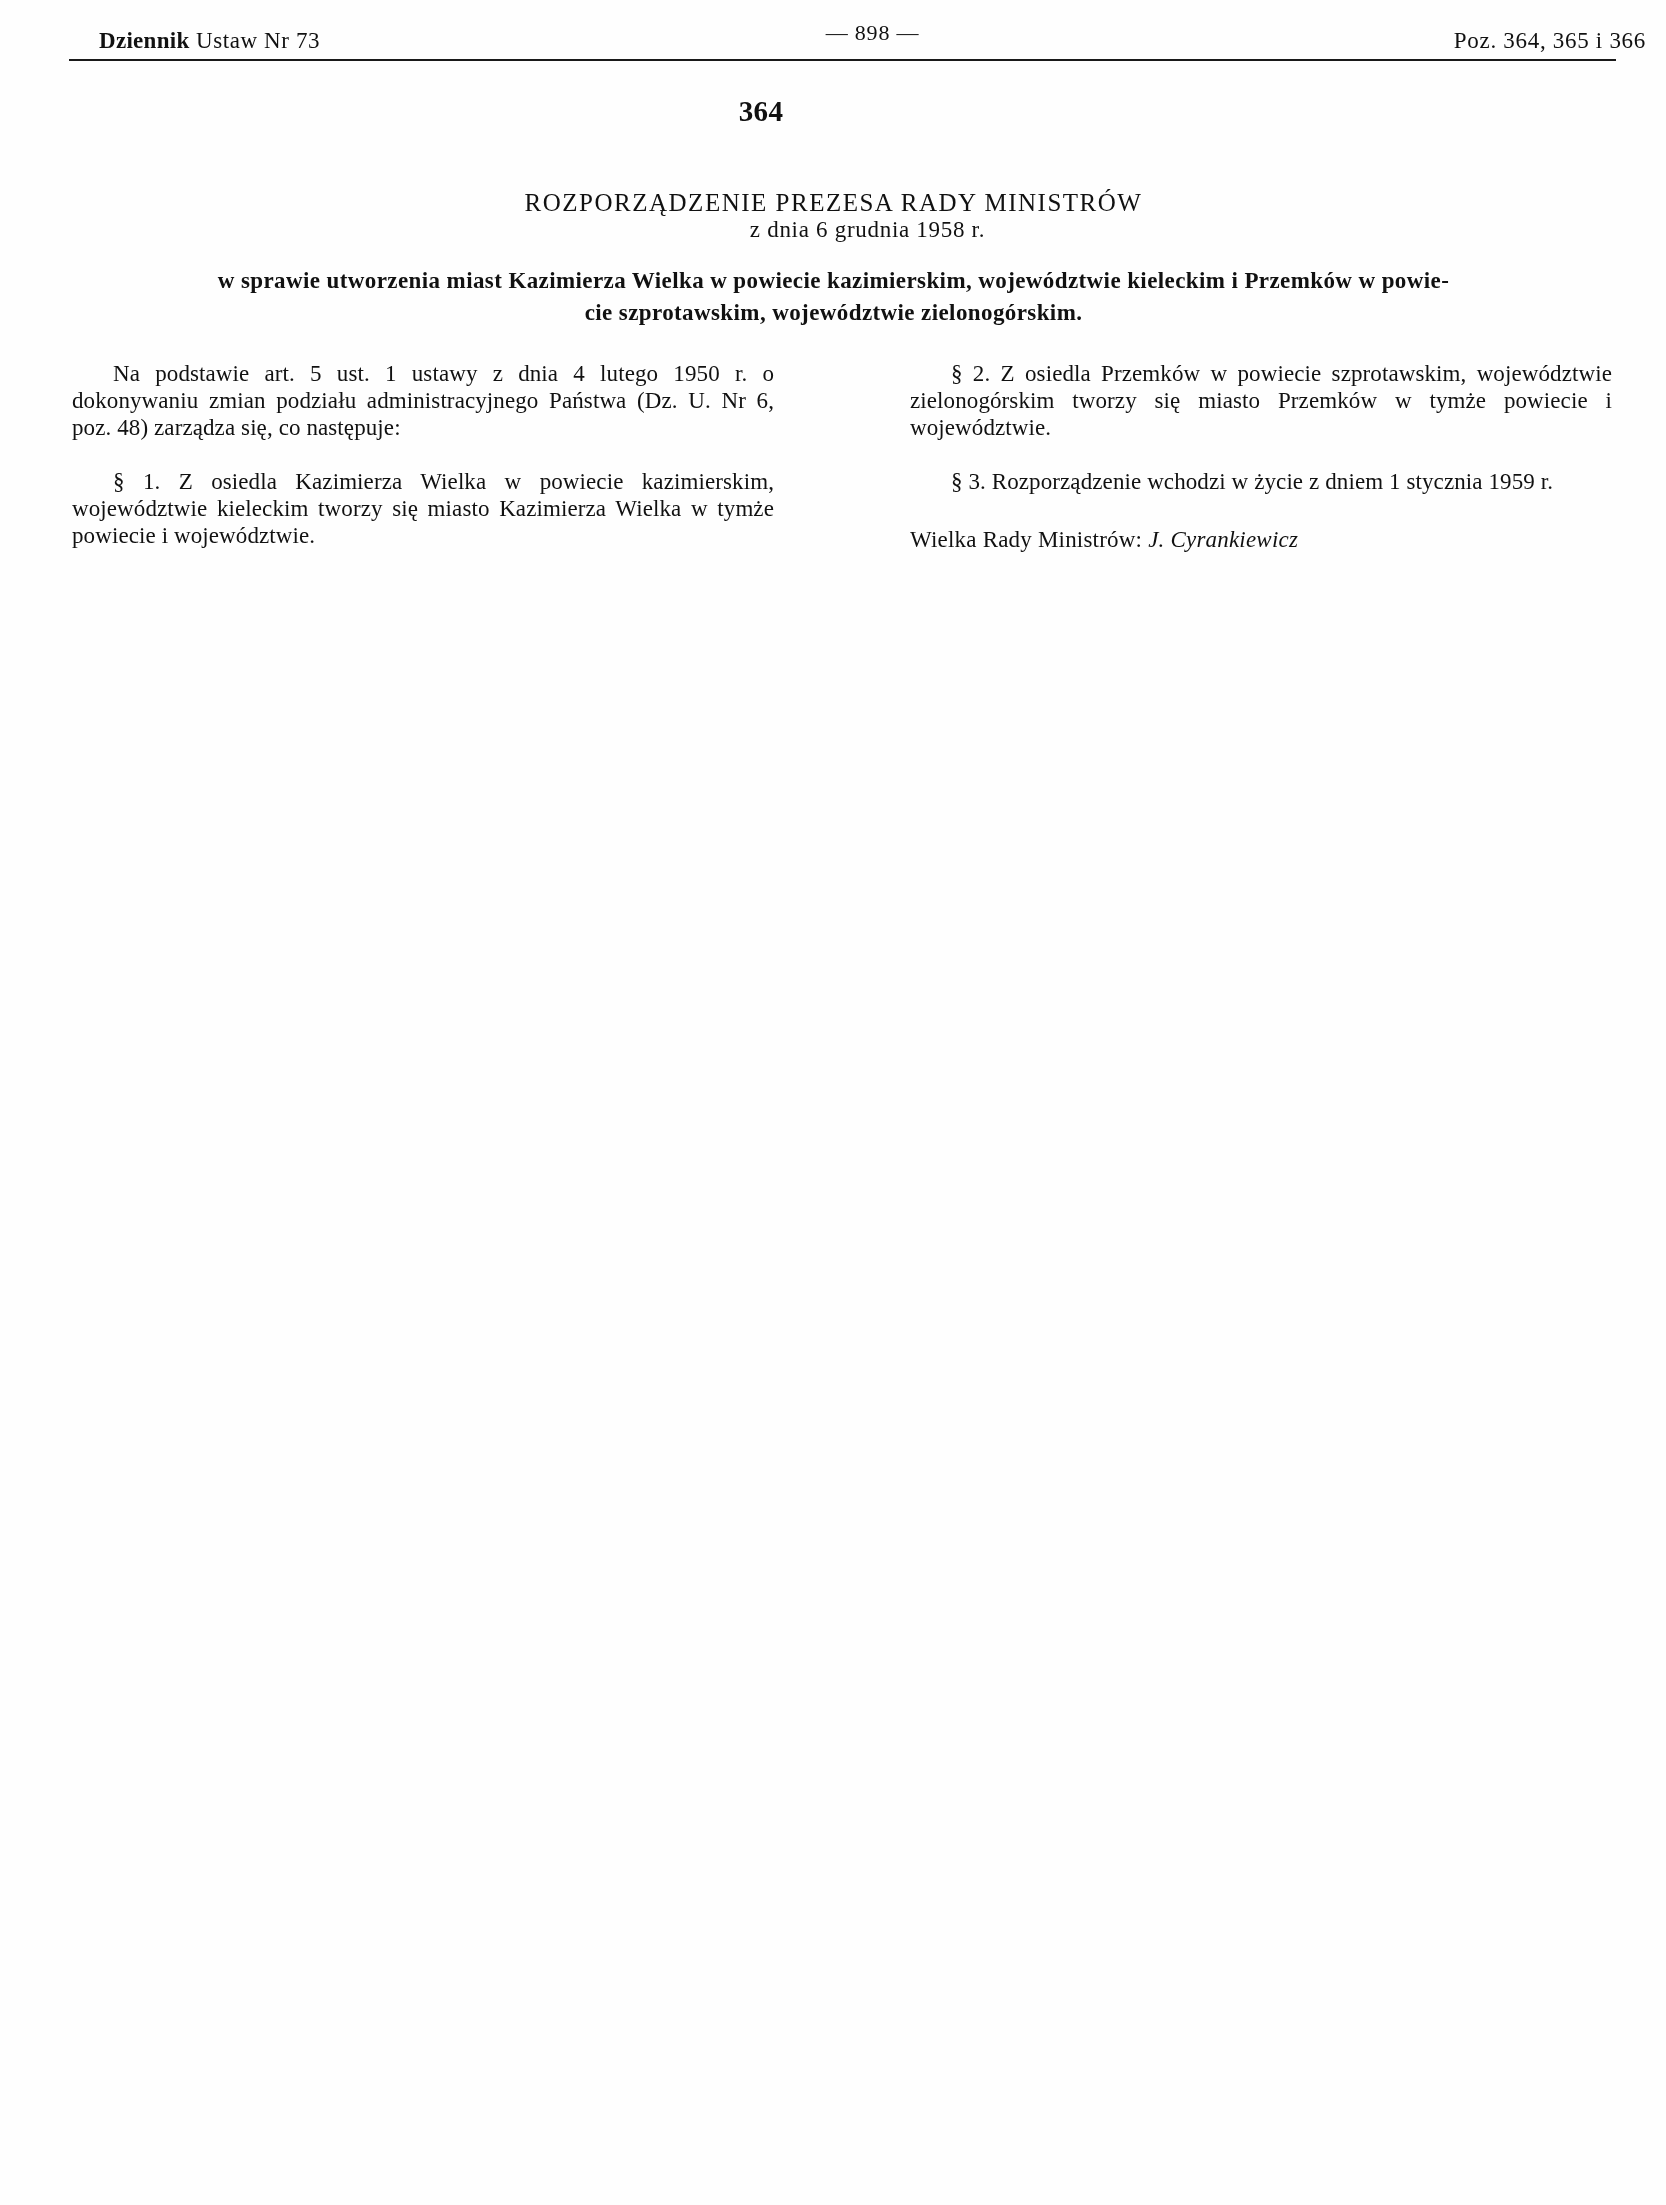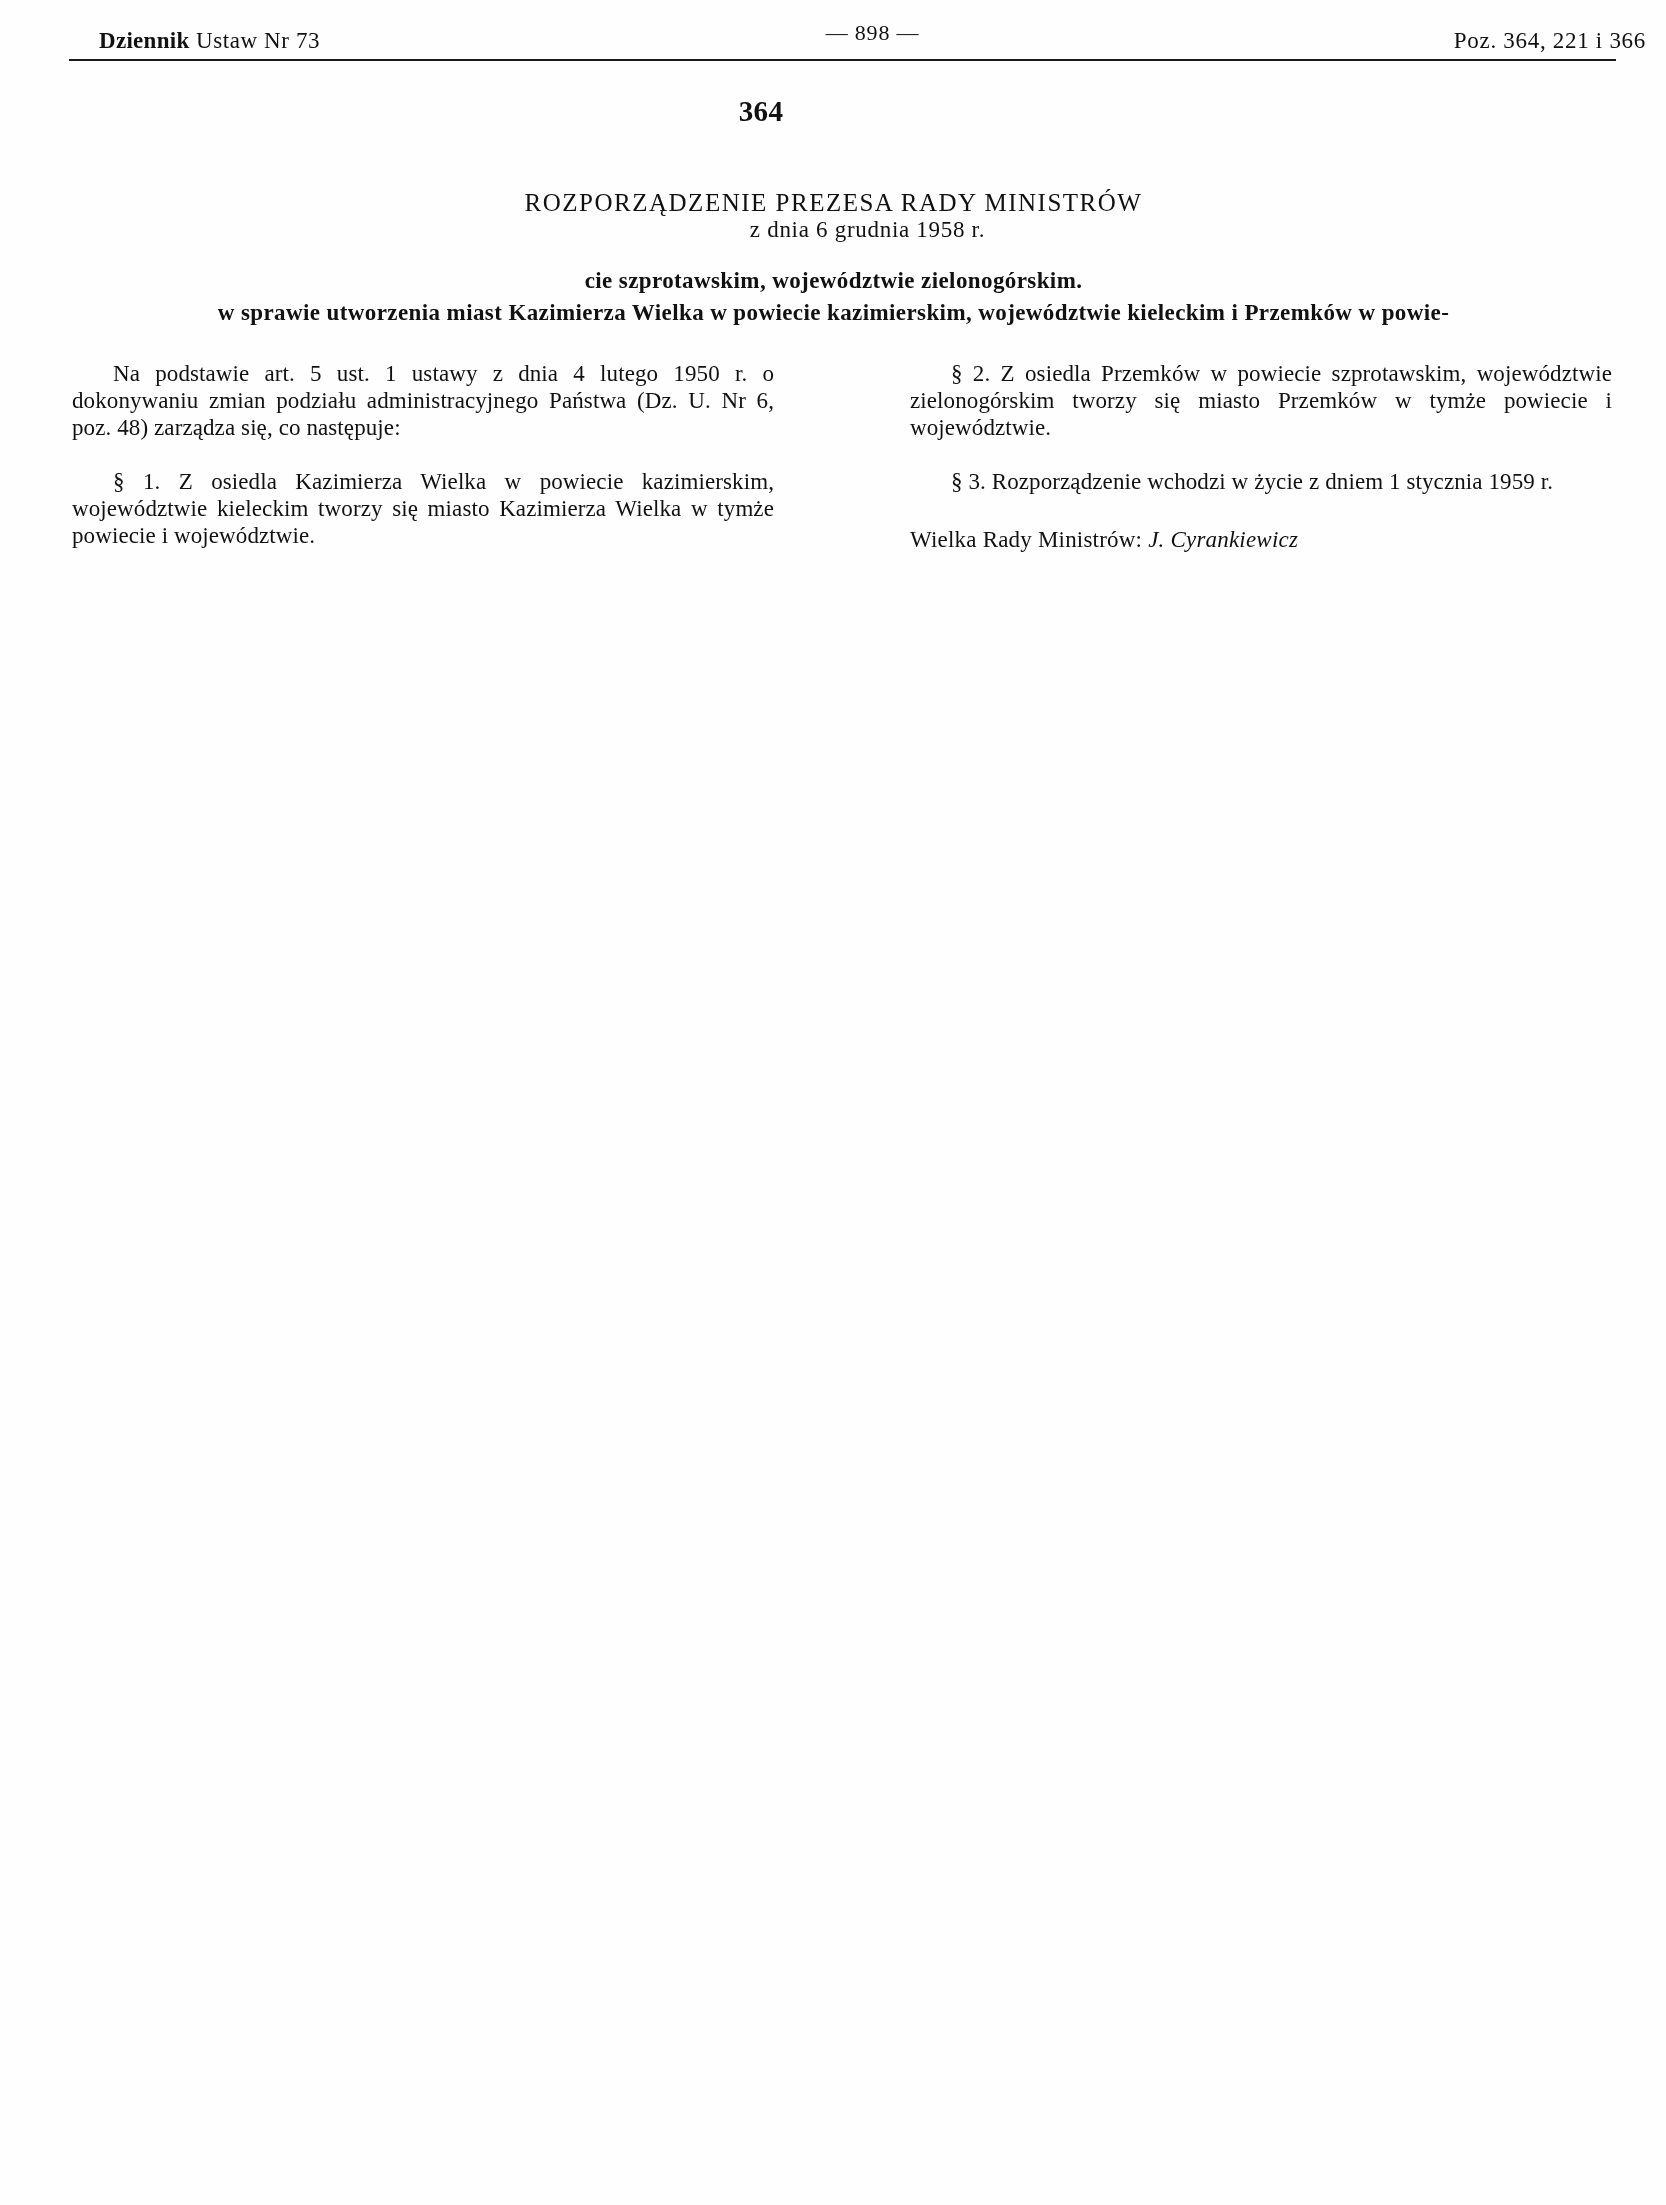--- a/index.html
+++ b/index.html
@@ -141,33 +141,33 @@
   }
 </style>
 </head>
 <body>
 
 <div class="page">
 
   <div class="running-head">
     <div class="rh-left"><span class="journal-name">Dziennik</span><span class="journal-issue"> Ustaw Nr 73</span></div>
     <div class="rh-center">—  898  —</div>
-    <div class="rh-right">Poz. 364, 221 i 366</div>
+    <div class="rh-right">Poz. 364, 365 i 366</div>
   </div>
   <div class="head-rule"></div>
 
   <div class="act-number">364</div>
 
   <div class="act-title">ROZPORZĄDZENIE PREZESA RADY MINISTRÓW</div>
 
   <div class="act-date">z dnia 6 grudnia 1958 r.</div>
 
   <div class="act-subtitle">
+    <span class="sub-line first">w sprawie utworzenia miast Kazimierza Wielka w powiecie kazimierskim, województwie kieleckim i Przemków w powie-</span>
     <span class="sub-line second">cie szprotawskim, województwie zielonogórskim.</span>
-    <span class="sub-line first">w sprawie utworzenia miast Kazimierza Wielka w powiecie kazimierskim, województwie kieleckim i Przemków w powie-</span>
   </div>
 
   <div class="body-columns">
 
     <div class="column left">
       <p class="para">Na podstawie art. 5 ust. 1 ustawy z dnia 4 lutego 1950 r. o dokonywaniu zmian podziału administracyjnego Państwa (Dz. U. Nr 6, poz. 48) zarządza się, co następuje:</p>
       <p class="para">§ 1. Z osiedla Kazimierza Wielka w powiecie kazimierskim, województwie kieleckim tworzy się miasto Kazimierza Wielka w tymże powiecie i województwie.</p>
     </div>
 
     <div class="column right">

